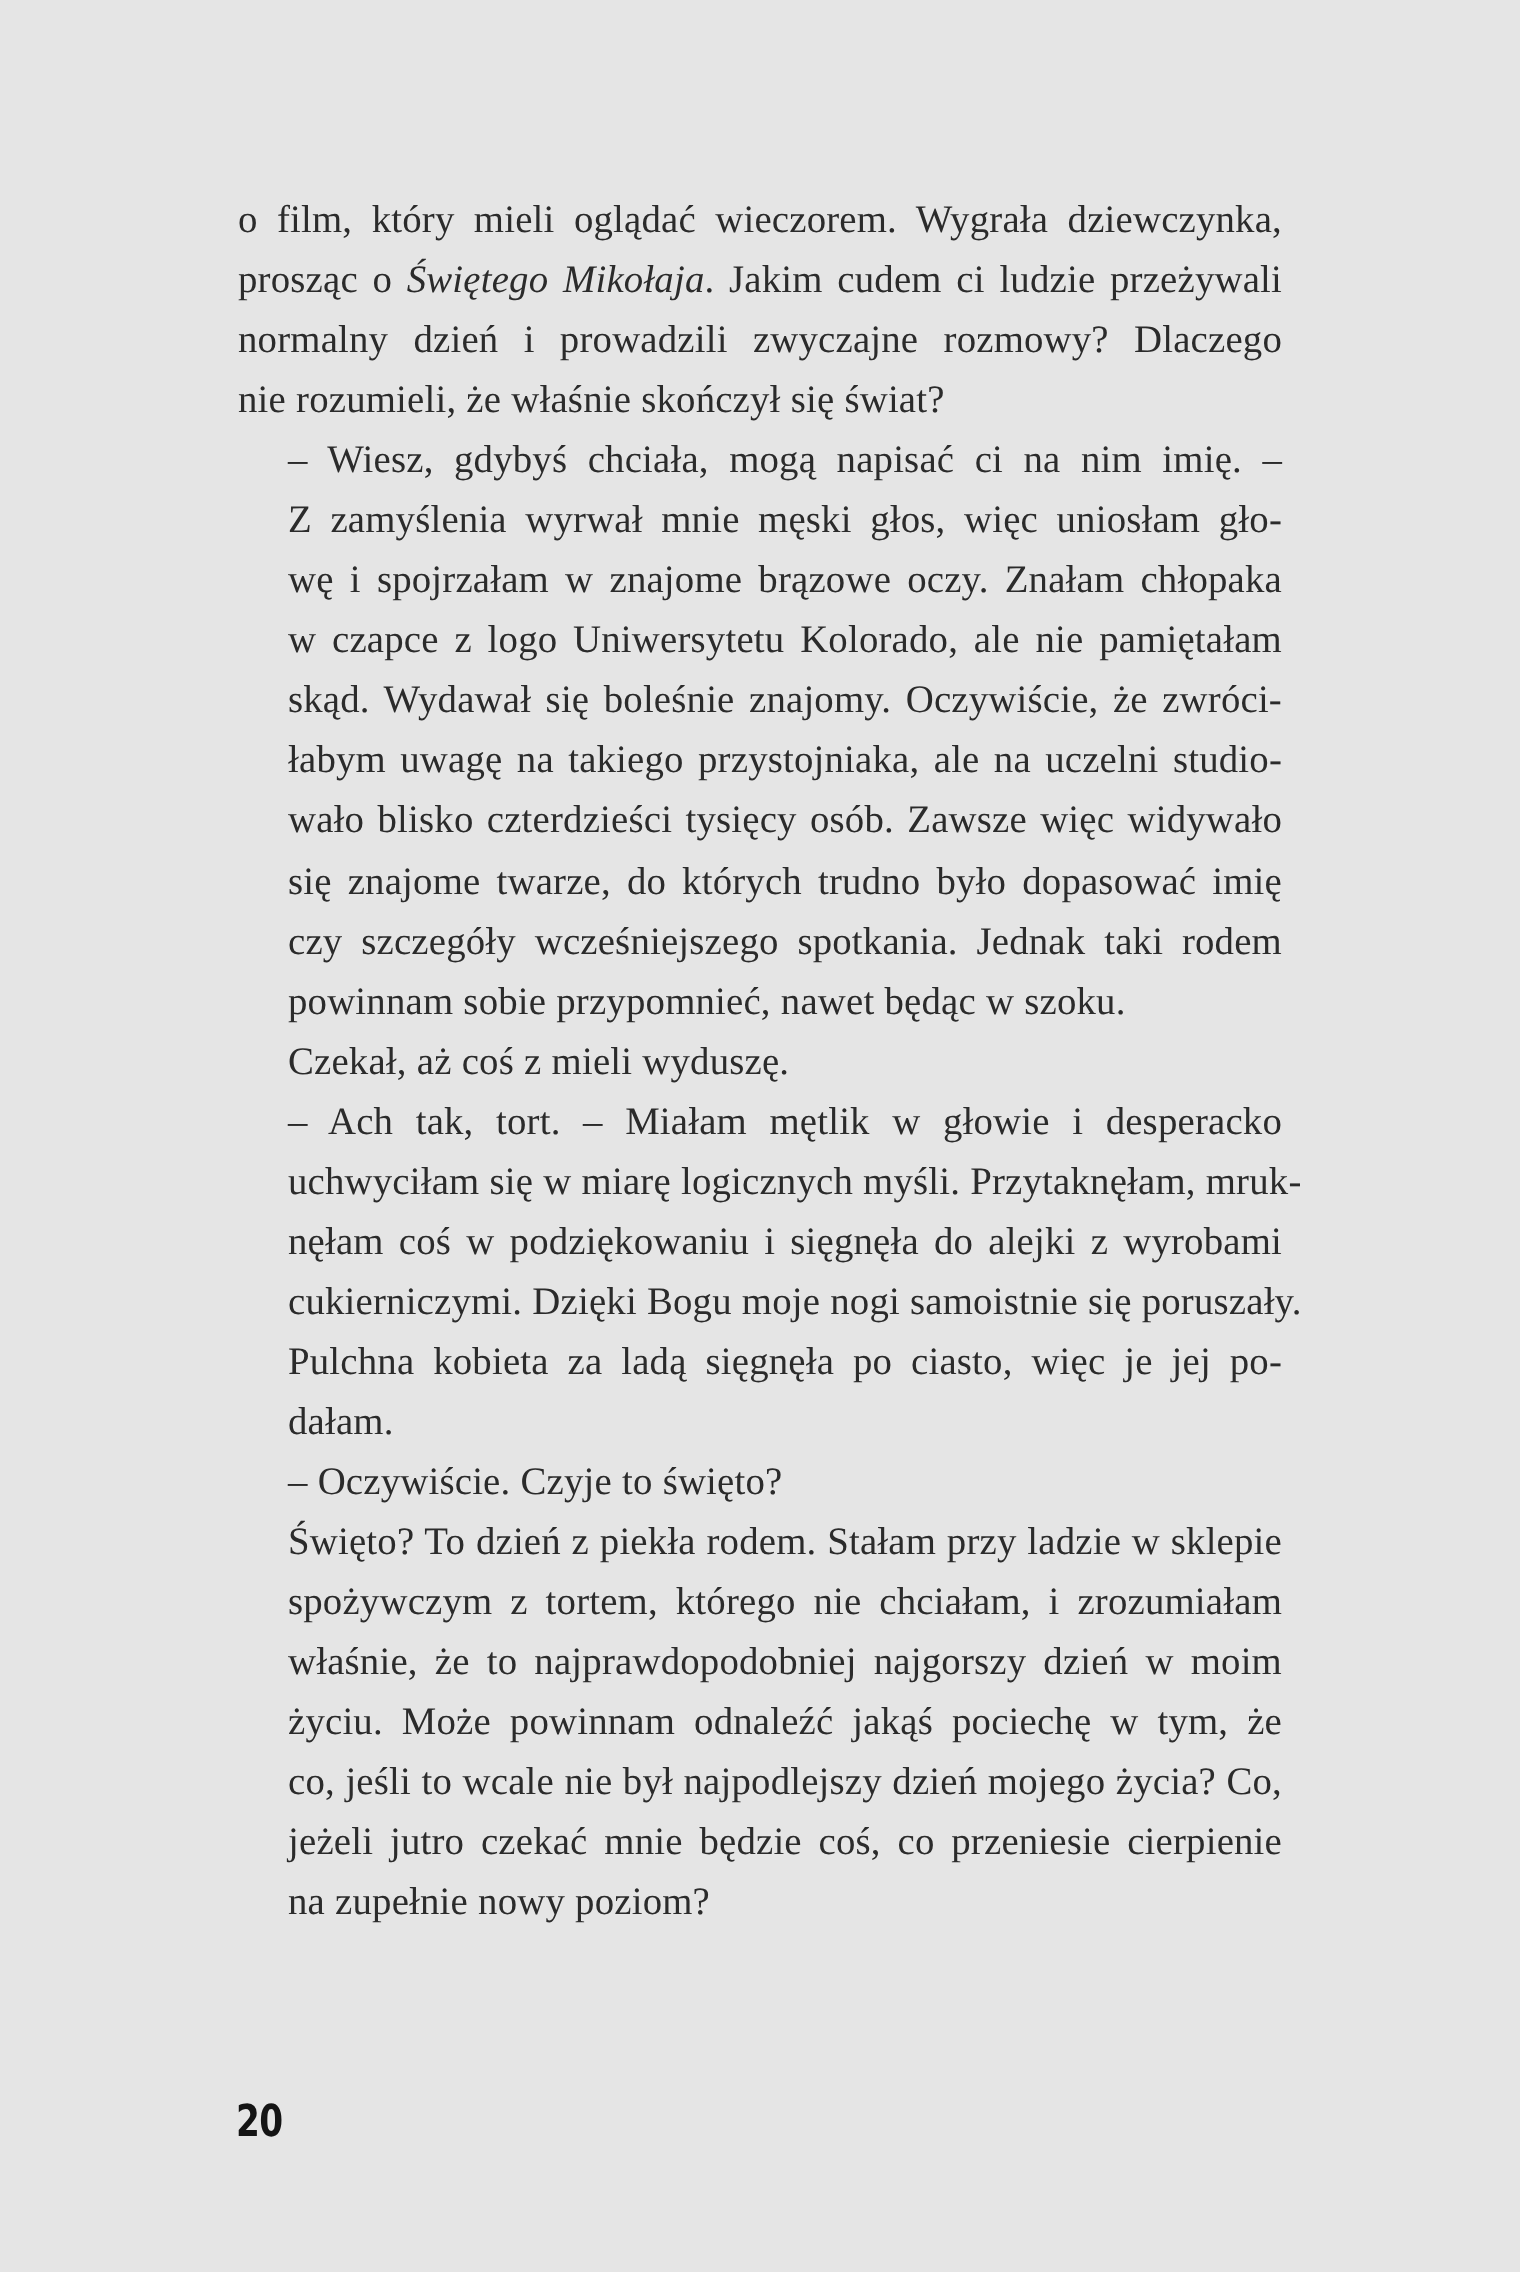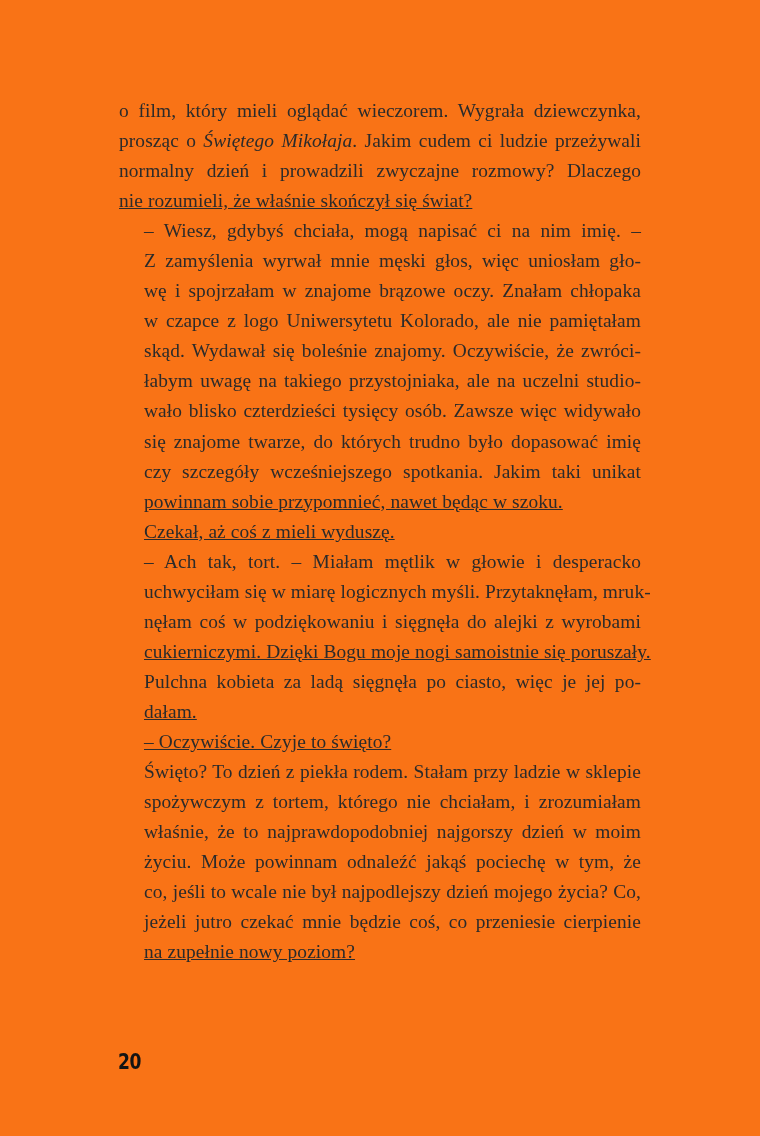--- a/index.html
+++ b/index.html
@@ -14,21 +14,21 @@
     position: relative;
     overflow: hidden;
     font-family: "Liberation Serif", "DejaVu Serif", serif;
     color: #2b2b2b;
     -webkit-font-smoothing: antialiased;
   }
 
   #page {
     position: absolute;
     inset: 0;
-    background: #f97316;
+    background: #e5e5e5;
   }
 
   
   #textblock {
     position: absolute;
     left: 119px;
     top: 96px;
     width: 522px;
   }
 
@@ -55,21 +55,20 @@
 
   
   .para .ln {
     display: block;
     text-align: justify;
     text-align-last: justify;
     white-space: nowrap;
   }
   .para .ln.last {
     text-align-last: left;
-    text-decoration: underline;
   }
   .para .ln.first {
     text-indent: 25px;
   }
   .para .ln.first.flush {
     text-indent: 0;
   }
 
   em.title-italic {
     font-style: italic;
@@ -104,21 +103,21 @@
       </p>
       <p class="para indent">
         <span class="ln first">– Wiesz, gdybyś chciała, mogą napisać ci na nim imię. –</span>
         <span class="ln">Z zamyślenia wyrwał mnie męski głos, więc uniosłam gło-</span>
         <span class="ln">wę i spojrzałam w znajome brązowe oczy. Znałam chłopaka</span>
         <span class="ln">w czapce z logo Uniwersytetu Kolorado, ale nie pamiętałam</span>
         <span class="ln">skąd. Wydawał się boleśnie znajomy. Oczywiście, że zwróci-</span>
         <span class="ln">łabym uwagę na takiego przystojniaka, ale na uczelni studio-</span>
         <span class="ln">wało blisko czterdzieści tysięcy osób. Zawsze więc widywało</span>
         <span class="ln">się znajome twarze, do których trudno było dopasować imię</span>
-        <span class="ln">czy szczegóły wcześniejszego spotkania. Jakim taki unikat</span>
+        <span class="ln">czy szczegóły wcześniejszego spotkania. Jednak taki rodem</span>
         <span class="ln last">powinnam sobie przypomnieć, nawet będąc w szoku.</span>
       </p>
       <p class="para indent">
         <span class="ln first last">Czekał, aż coś z mieli wyduszę.</span>
       </p>
       <p class="para indent">
         <span class="ln first">– Ach tak, tort. – Miałam mętlik w głowie i desperacko</span>
         <span class="ln">uchwyciłam się w miarę logicznych myśli. Przytaknęłam, mruk-</span>
         <span class="ln">nęłam coś w podziękowaniu i sięgnęła do alejki z wyrobami</span>
         <span class="ln last">cukierniczymi. Dzięki Bogu moje nogi samoistnie się poruszały.</span>

